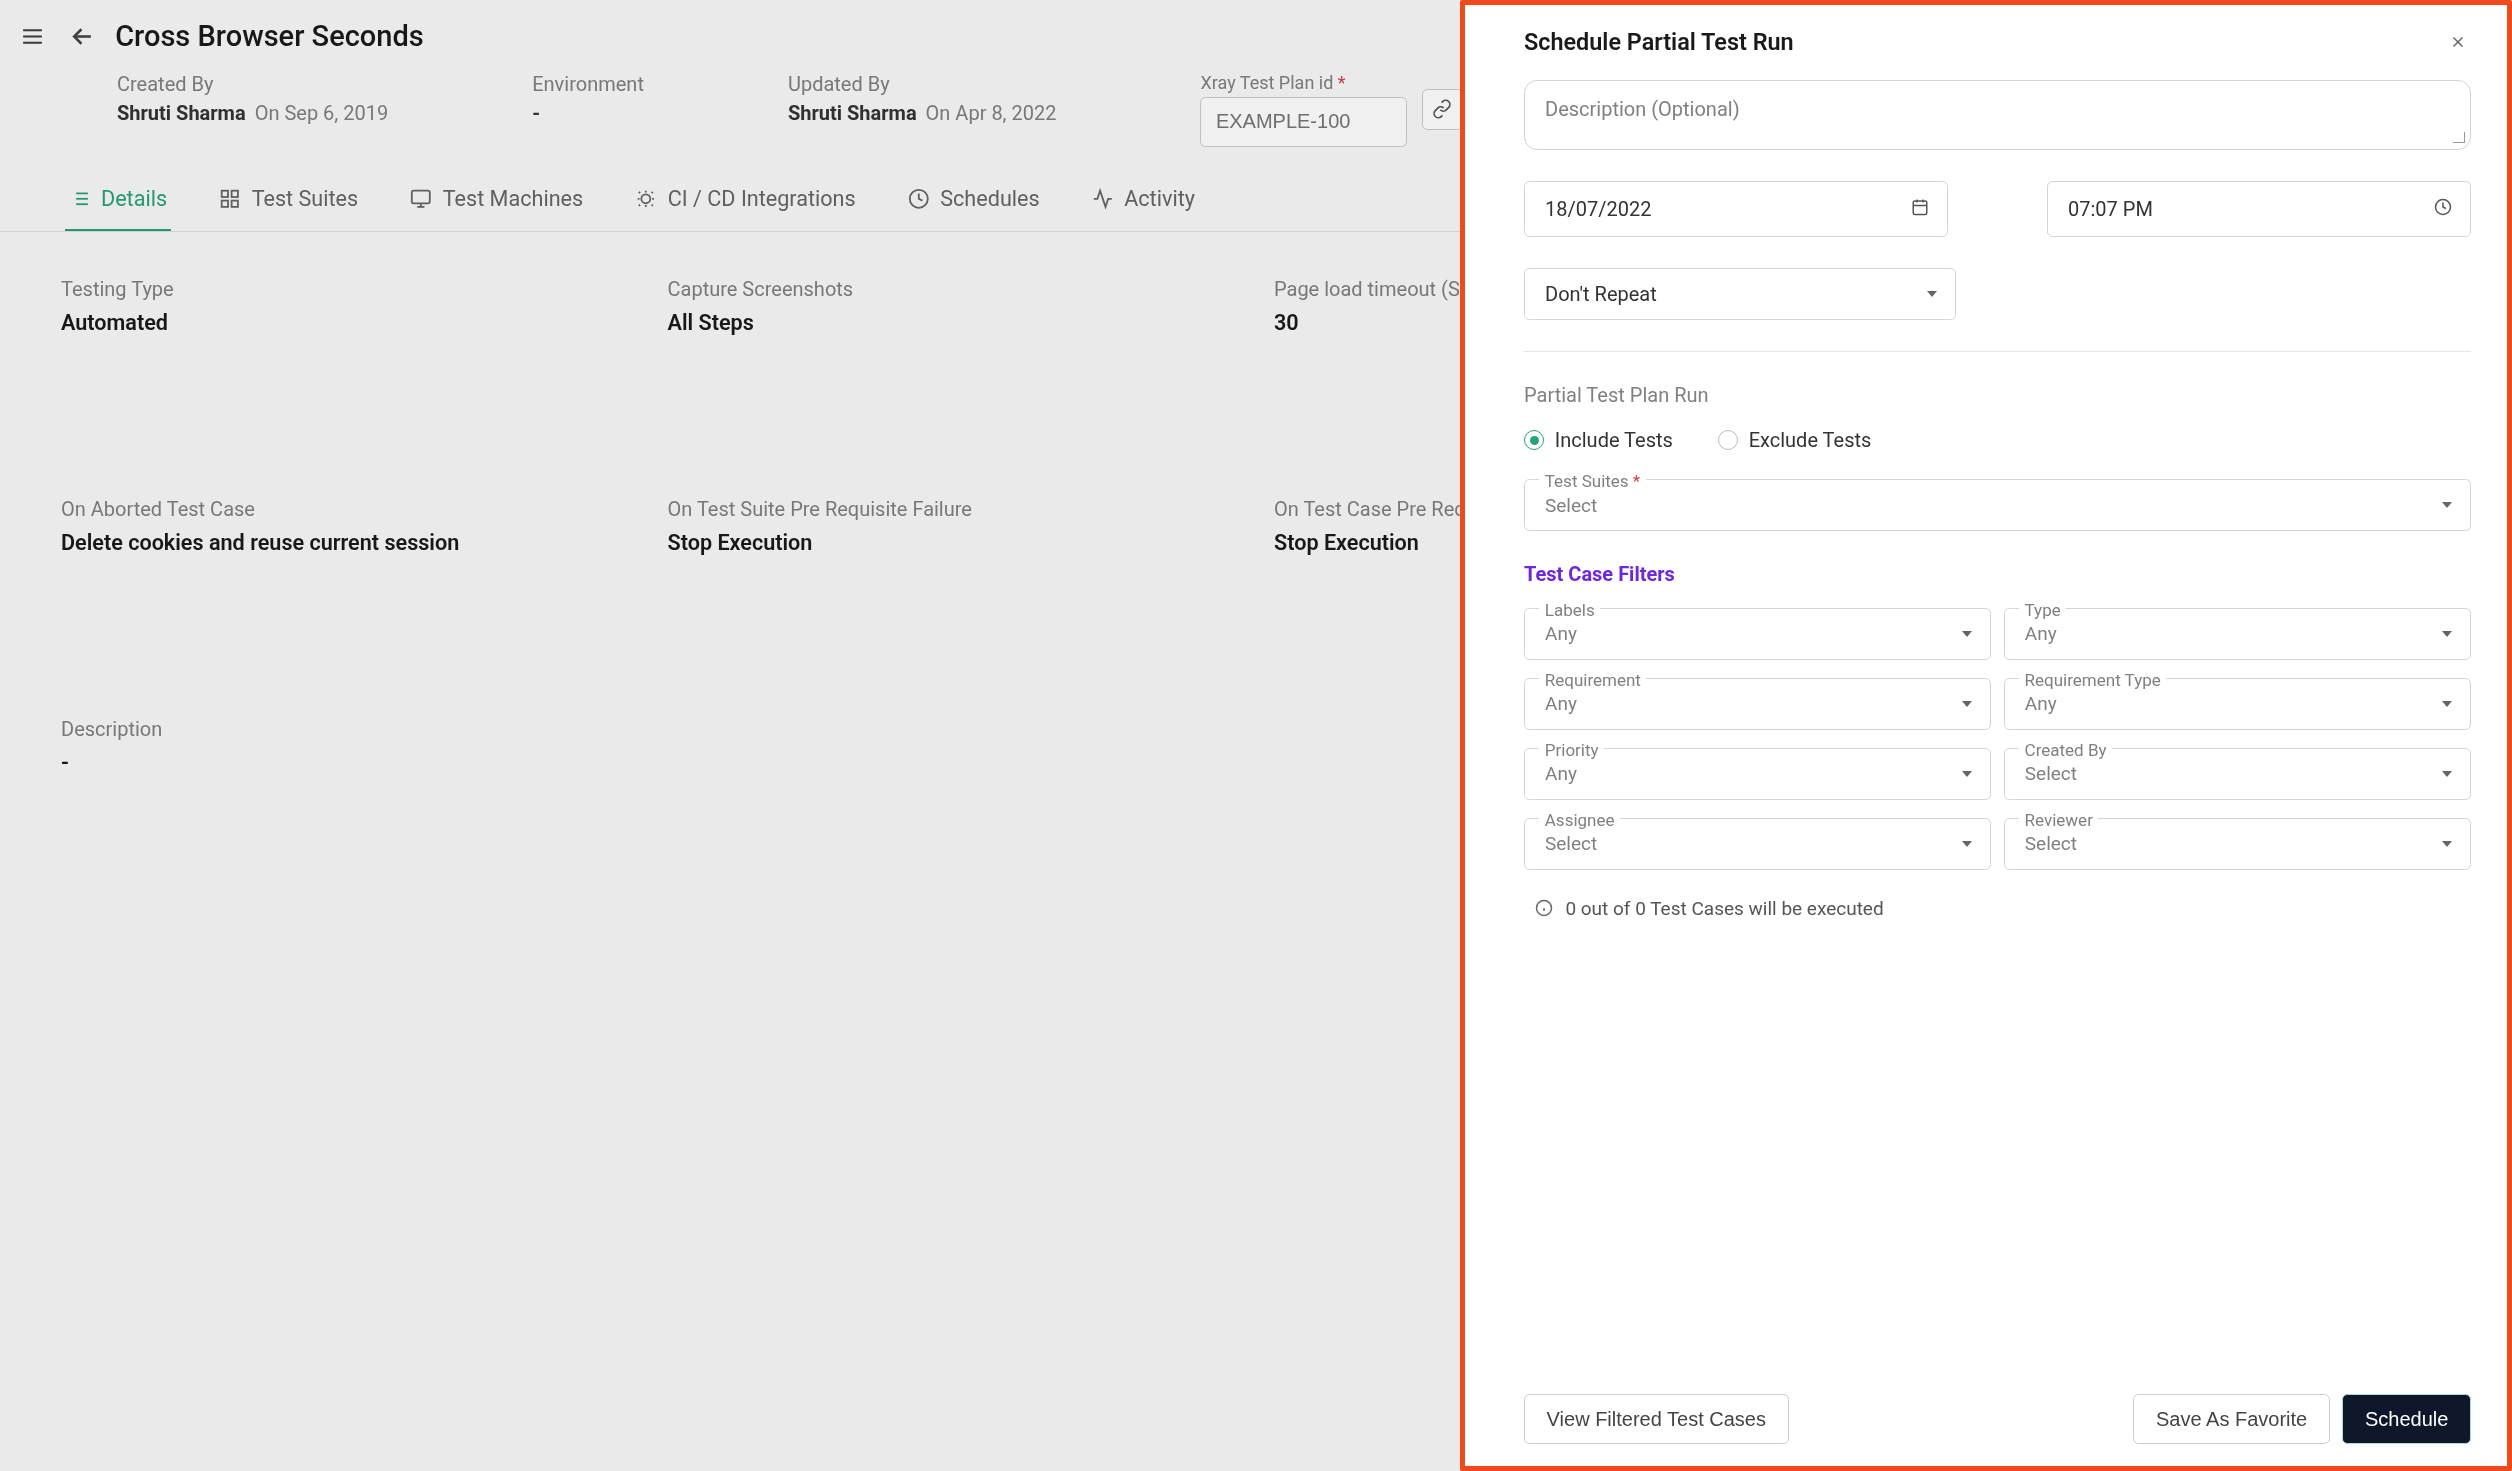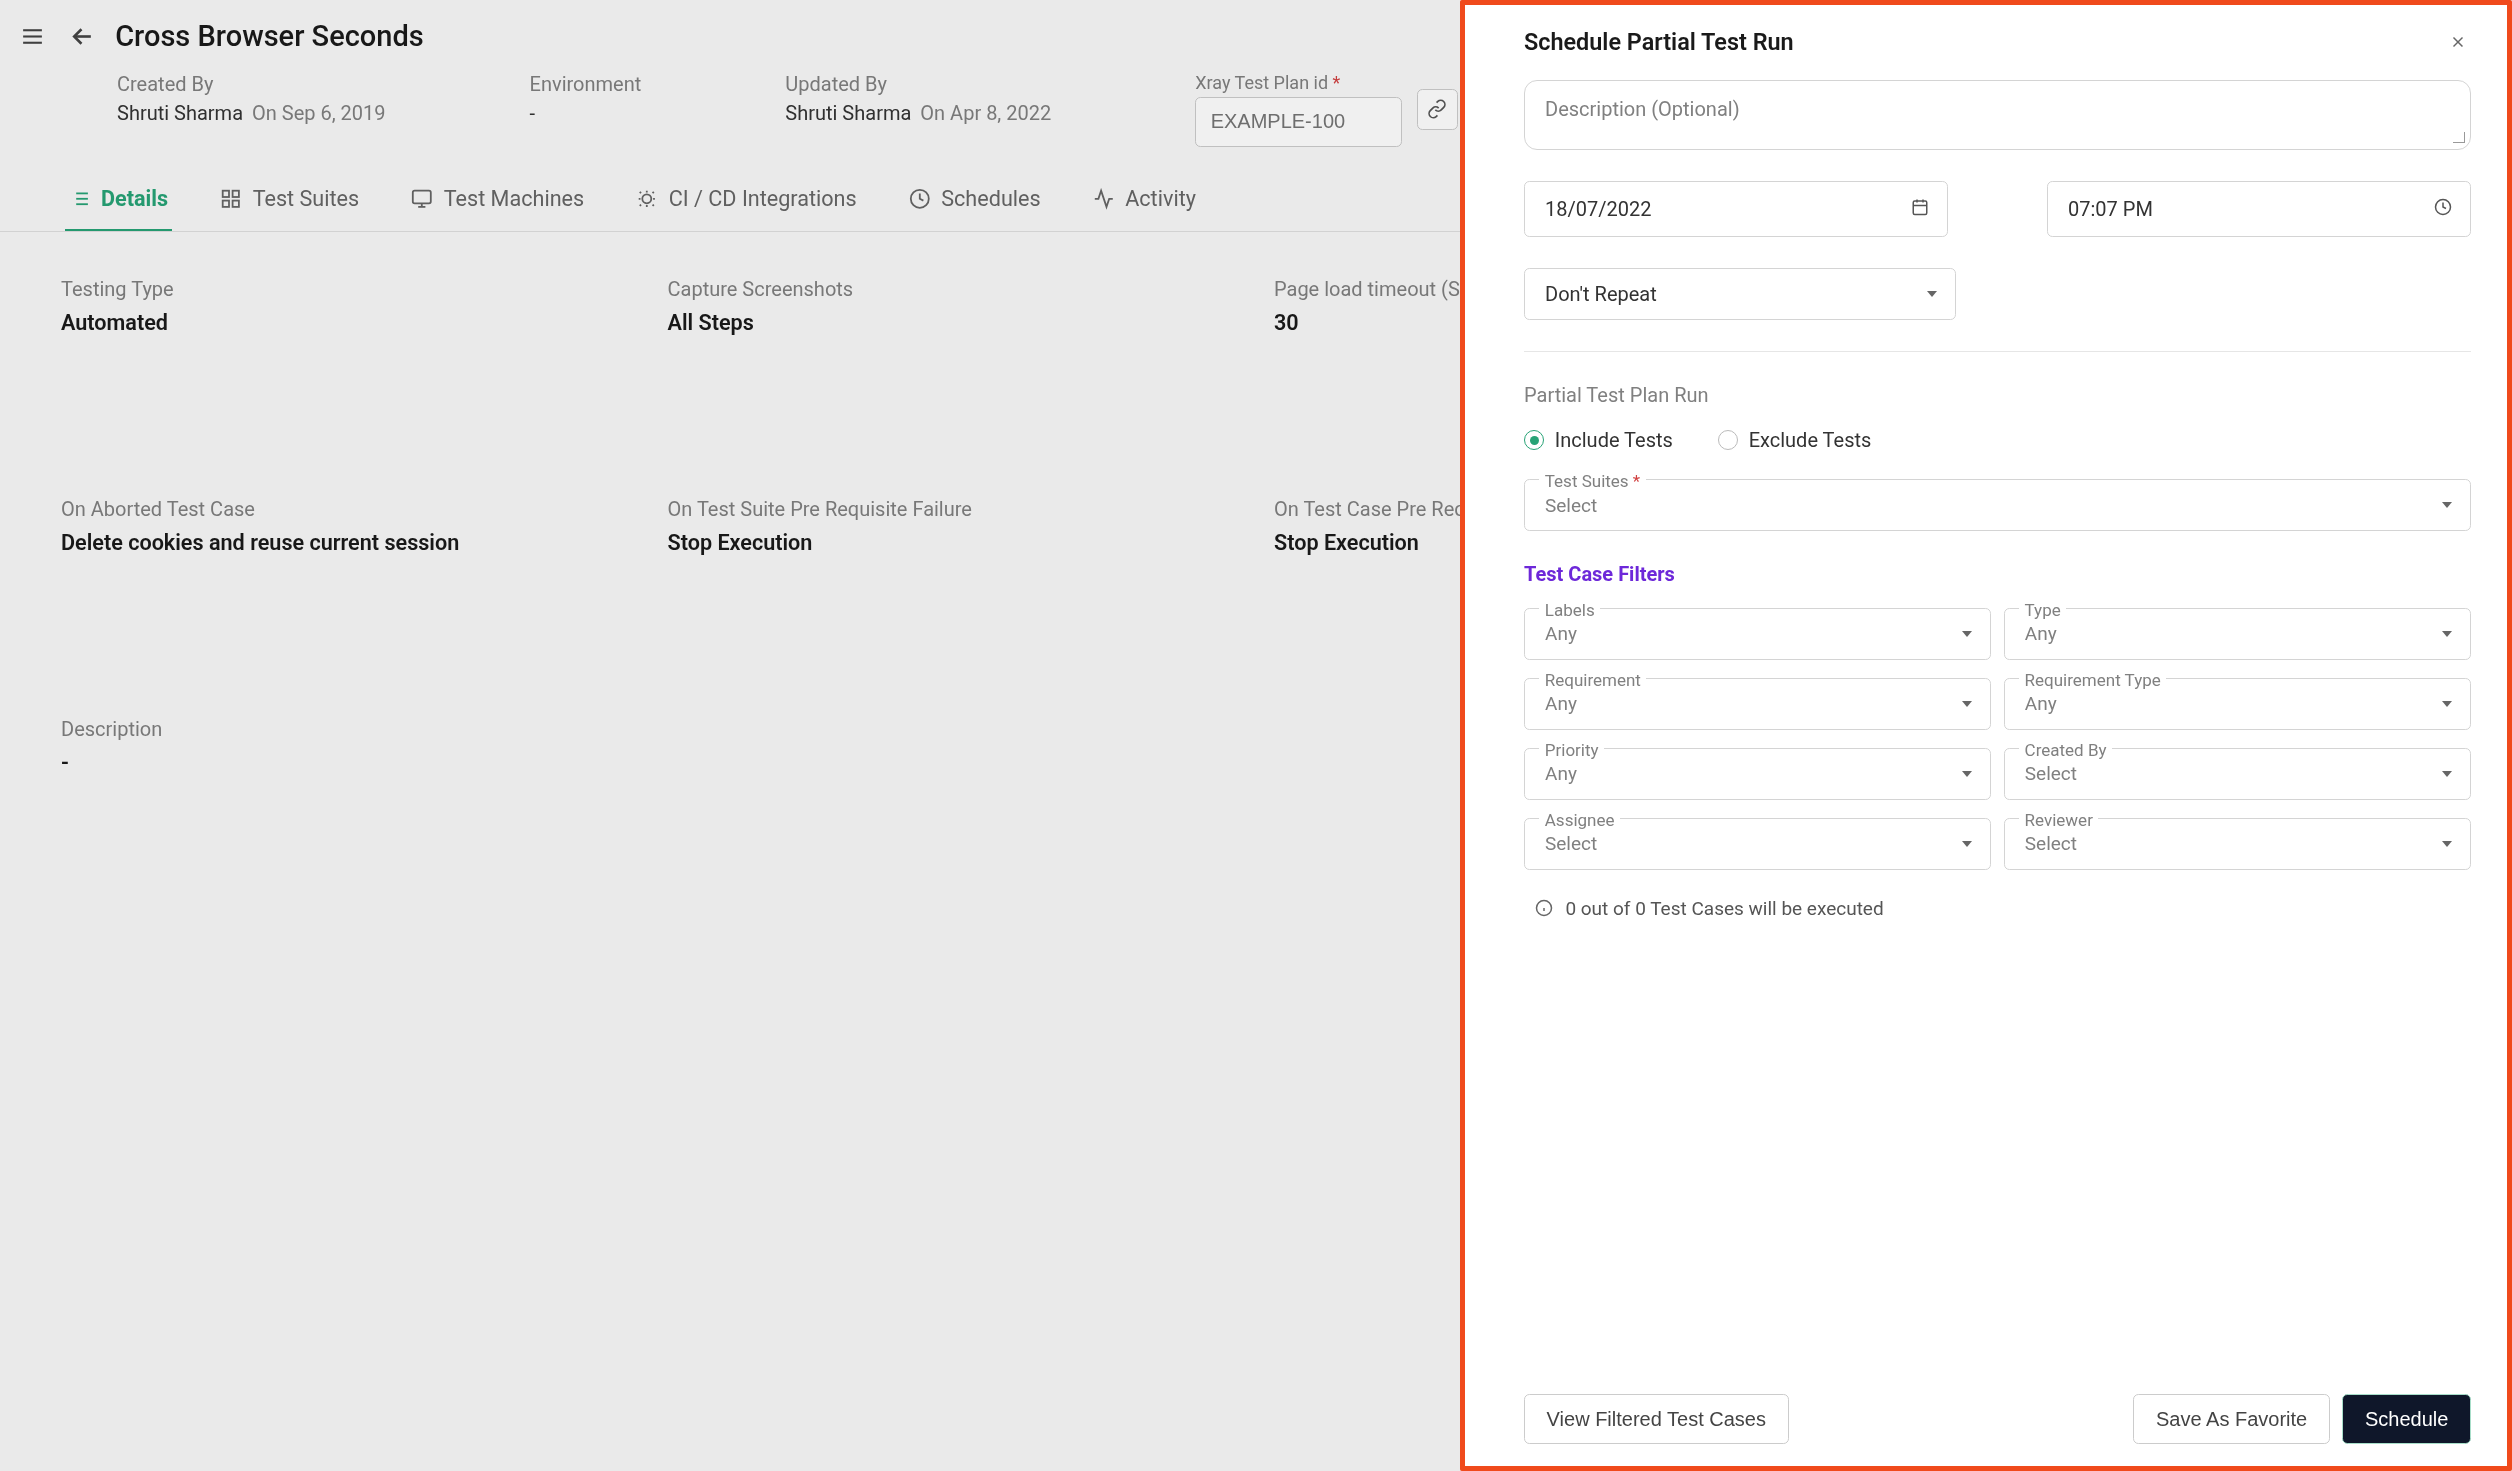--- a/index.html
+++ b/index.html
@@ -63,21 +63,21 @@
     color: #808080;
   }
   .meta-value-row {
     display: flex;
     gap: 9px;
     align-items: baseline;
     font-size: 20px;
     color: #808080;
   }
   .meta-value-row .strong {
-    font-weight: 400;
+    font-weight: 700;
     color: #333;
   }
   .xray-block {
     display: flex;
     align-items: center;
     gap: 14.4px;
   }
   .xray-label-row {
     font-size: 18px;
     color: #808080;
@@ -118,21 +118,21 @@
     align-items: center;
     gap: 10.8px;
     padding: 18px 3.6px;
     font-size: 21.6px;
     color: #666;
     border-bottom: 2.7px solid transparent;
   }
   .tab.active {
     color: #27a376;
     border-bottom-color: #27a376;
-    font-weight: 700;
+    font-weight: 400;
   }
   .tab svg { width: 21.6px; height: 21.6px; }
 
   
   .details-grid {
     display: grid;
     grid-template-columns: repeat(4, 1fr);
     padding: 45px 61px;
     row-gap: 162px;
     column-gap: 36px;

